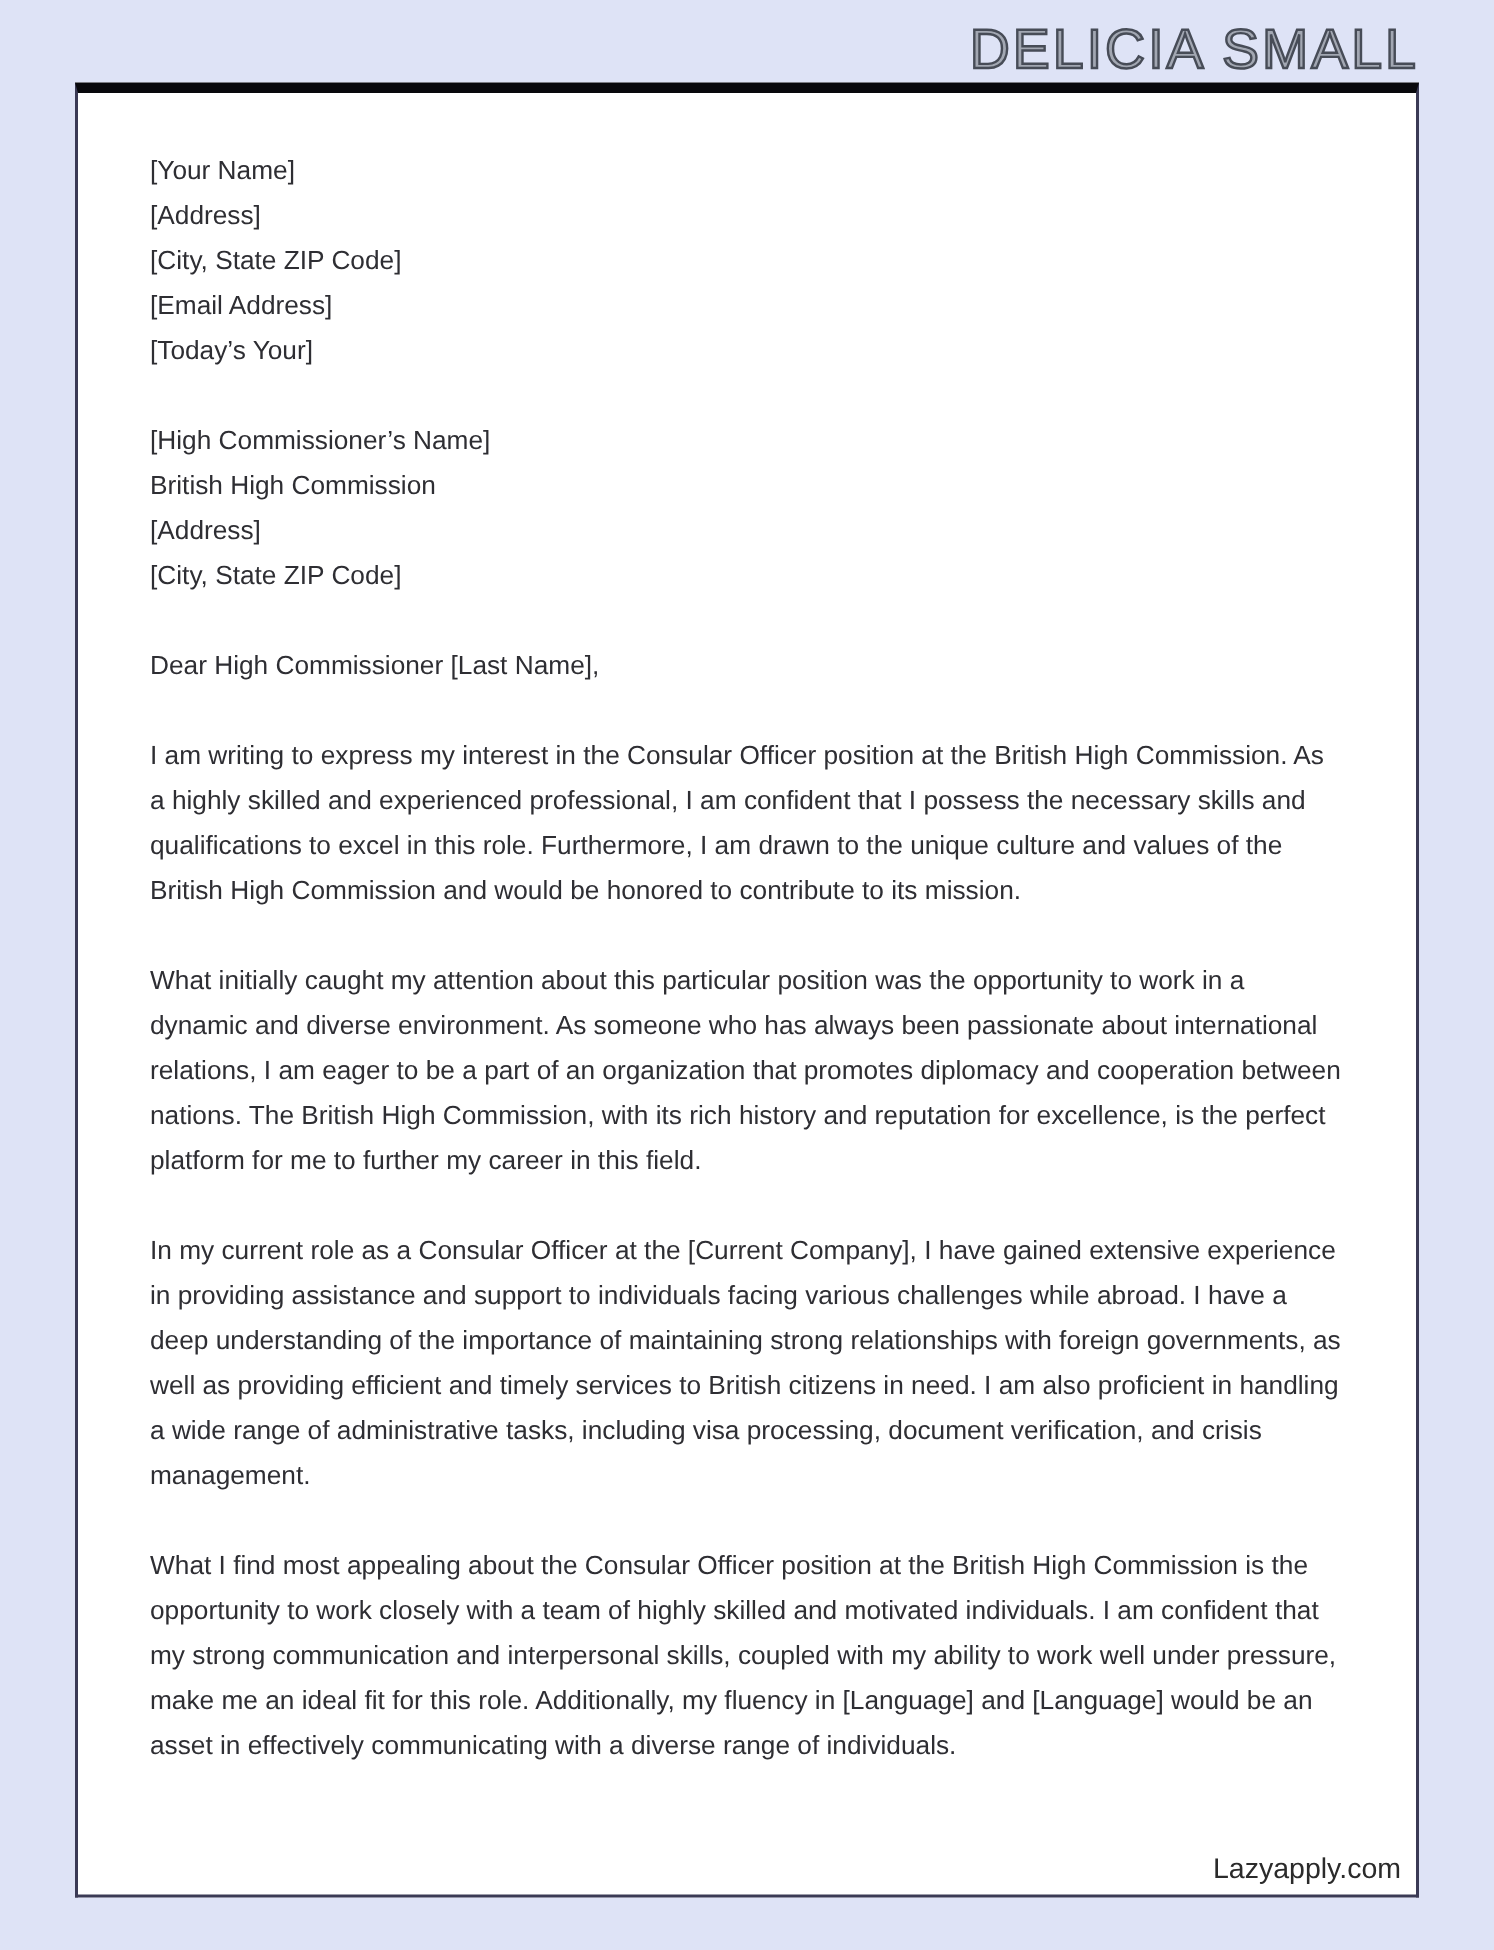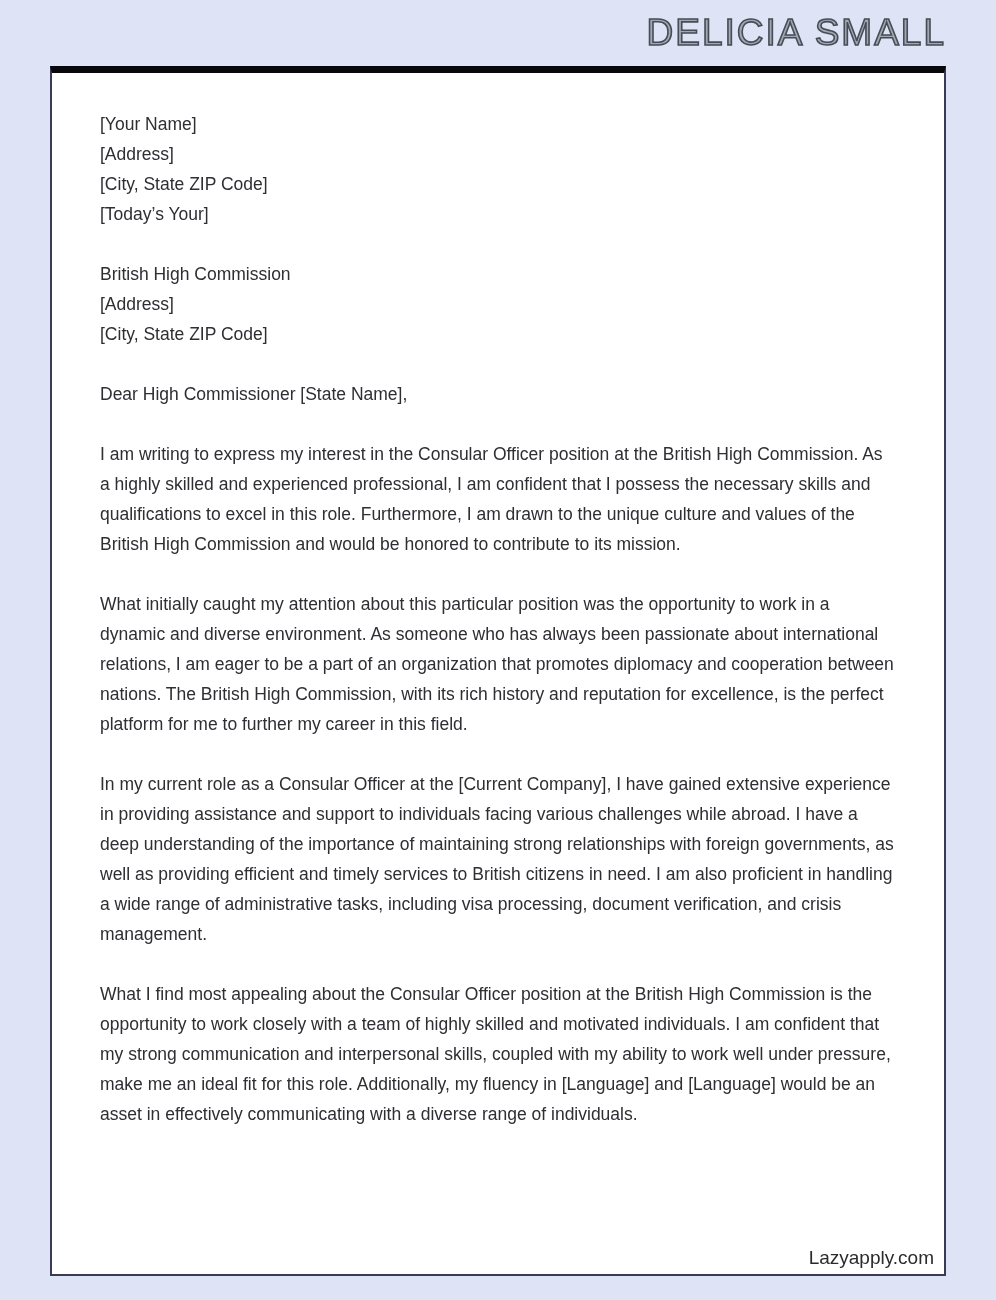--- a/index.html
+++ b/index.html
@@ -19,21 +19,21 @@
     font-size: 37px;
     font-weight: 400;
     letter-spacing: 2px;
     color: #a2a7b2;
     -webkit-text-stroke: 1.6px #474c57;
     white-space: nowrap;
   }
   .page {
     position: absolute;
     left: 50px;
-    top: 66px;
+    top: 55px;
     width: 896px;
     height: 1210px;
     background: #ffffff;
     border: 2px solid #3a3a55;
     border-top: 7px solid #08080c;
     overflow: hidden;
   }
   .content {
     padding: 36px 48px 0 48px;
     font-size: 17.5px;
@@ -56,30 +56,32 @@
 
 <div class="brand">DELICIA SMALL</div>
 
 <div class="page">
   <div class="content">
 
     <div class="block">
       <div class="line">[Your Name]</div>
       <div class="line">[Address]</div>
       <div class="line">[City, State ZIP Code]</div>
+      <div class="line">[Email Address]</div>
       <div class="line">[Today’s Your]</div>
     </div>
 
     <div class="block">
+      <div class="line">[High Commissioner’s Name]</div>
       <div class="line">British High Commission</div>
       <div class="line">[Address]</div>
       <div class="line">[City, State ZIP Code]</div>
     </div>
 
-    <p>Dear High Commissioner [State Name],</p>
+    <p>Dear High Commissioner [Last Name],</p>
 
     <p>I am writing to express my interest in the Consular Officer position at the British High Commission. As a highly skilled and experienced professional, I am confident that I possess the necessary skills and qualifications to excel in this role. Furthermore, I am drawn to the unique culture and values of the British High Commission and would be honored to contribute to its mission.</p>
     <p>What initially caught my attention about this particular position was the opportunity to work in a dynamic and diverse environment. As someone who has always been passionate about international relations, I am eager to be a part of an organization that promotes diplomacy and cooperation between nations. The British High Commission, with its rich history and reputation for excellence, is the perfect platform for me to further my career in this field.</p>
     <p>In my current role as a Consular Officer at the [Current Company], I have gained extensive experience in providing assistance and support to individuals facing various challenges while abroad. I have a deep understanding of the importance of maintaining strong relationships with foreign governments, as well as providing efficient and timely services to British citizens in need. I am also proficient in handling a wide range of administrative tasks, including visa processing, document verification, and crisis management.</p>
     <p>What I find most appealing about the Consular Officer position at the British High Commission is the opportunity to work closely with a team of highly skilled and motivated individuals. I am confident that my strong communication and interpersonal skills, coupled with my ability to work well under pressure, make me an ideal fit for this role. Additionally, my fluency in [Language] and [Language] would be an asset in effectively communicating with a diverse range of individuals.</p>
 
   </div>
 
   <div class="watermark">Lazyapply.com</div>
 </div>

